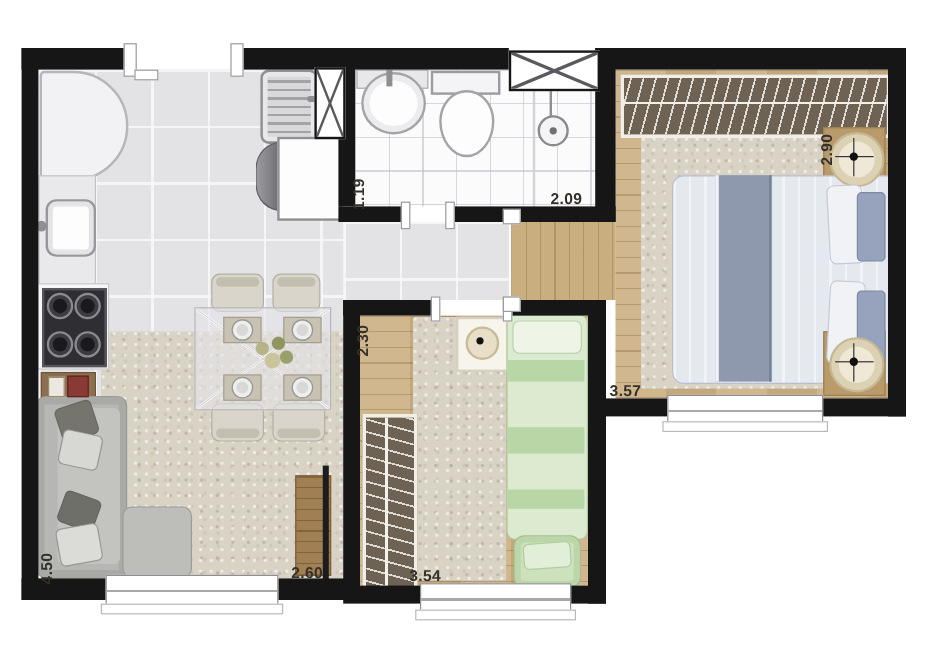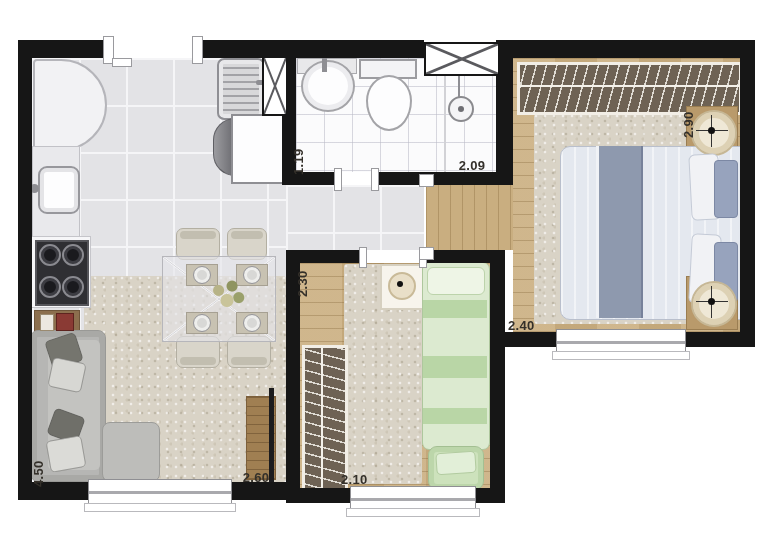--- a/index.html
+++ b/index.html
@@ -295,17 +295,17 @@
   <div class="abs win" style="left:350px;top:486px;width:124px;height:26px"></div>
   <div class="abs sill" style="left:346px;top:508px;width:132px;height:7px"></div>
   <div class="abs win" style="left:556px;top:329px;width:128px;height:26px"></div>
   <div class="abs sill" style="left:552px;top:351px;width:136px;height:7px"></div>
 
   <div class="abs dim v" style="left:22px;top:462px;width:34px">4.50</div>
   <div class="abs dim r" style="left:238px;top:470px;width:36px">2.60</div>
   <div class="abs dim v" style="left:282px;top:150px;width:34px">1.19</div>
   <div class="abs dim r" style="left:451px;top:158px;width:42px">2.09</div>
   <div class="abs dim v" style="left:672px;top:113px;width:34px">2.90</div>
-  <div class="abs dim" style="left:508px;top:318px;width:40px">2.40</div>
+  <div class="abs dim" style="left:508px;top:318px;width:40px">3.57</div>
   <div class="abs dim v" style="left:286px;top:272px;width:34px">2.30</div>
-  <div class="abs dim" style="left:341px;top:472px;width:40px">2.10</div>
+  <div class="abs dim" style="left:341px;top:472px;width:40px">3.54</div>
 
 </div>
 
 </body></html>

